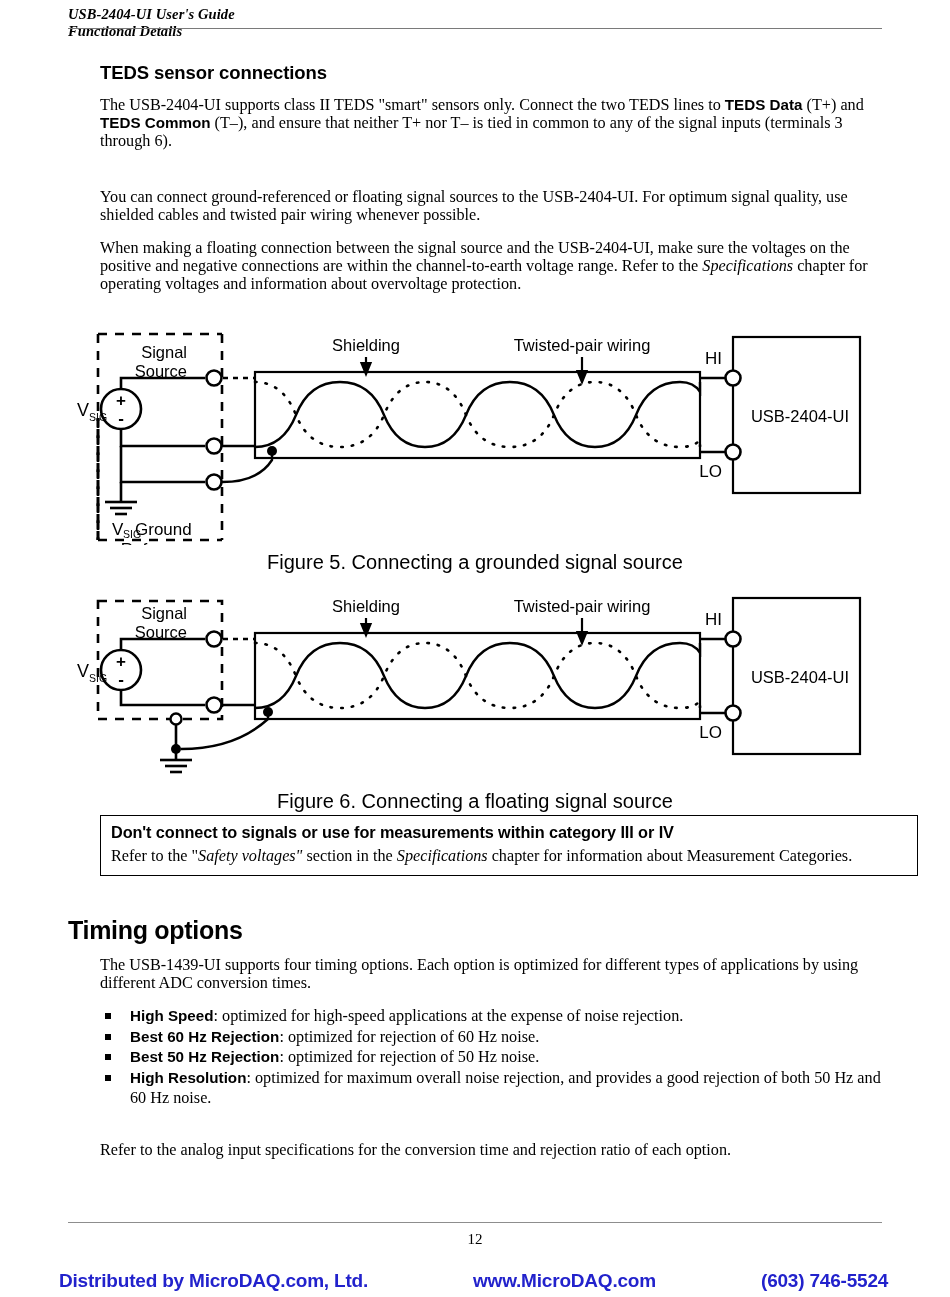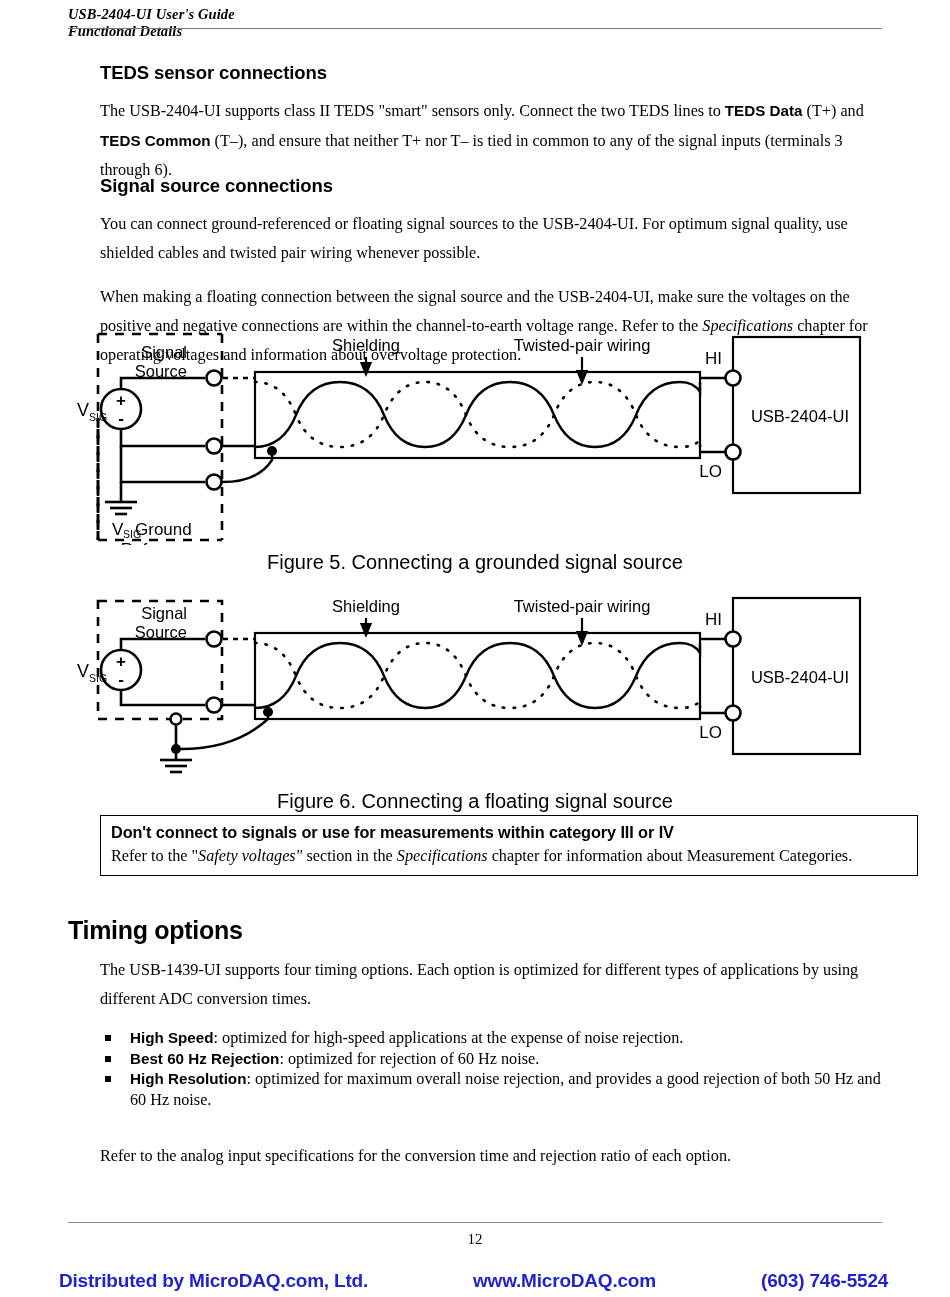--- a/index.html
+++ b/index.html
@@ -54,21 +54,21 @@
     font-family: "Liberation Sans", sans-serif;
     font-weight: bold;
     font-size: 25px;
     margin: 0;
     padding: 0;
     letter-spacing: -0.3px;
   }
   p.body {
     font-family: "Liberation Serif", serif;
     font-size: 16.2px;
-    line-height: 29px;
+    line-height: 18px;
     margin: 0;
     padding: 0;
     text-align: left;
   }
   .b {
     font-family: "Liberation Sans", sans-serif;
     font-weight: bold;
     font-size: 15.2px;
   }
   .i { font-style: italic; }
@@ -172,21 +172,20 @@
   <span>Functional Details</span>
 </div>
 <div class="header-rule"></div>
 
 <div class="abs" style="left:100px; top:62px; width:785px;">
   <h2 class="sec-head">TEDS sensor connections</h2>
   <p class="body" style="margin-top:12px;"><span>The USB-2404-UI supports class II TEDS "smart" sensors only. Connect the two TEDS lines to </span><span class="b">TEDS Data</span><span> (T+) and </span><span class="b">TEDS Common</span><span> (T–), and ensure that neither T+ nor T– is tied in common to any of the signal inputs (terminals 3 through 6).</span></p>
 </div>
 
 <div class="abs" style="left:100px; top:175px; width:785px;">
-  <h2 class="sec-head">Signal source connections</h2>
   <p class="body" style="margin-top:13px;">You can connect ground-referenced or floating signal sources to the USB-2404-UI. For optimum signal quality, use shielded cables and twisted pair wiring whenever possible.</p>
   <p class="body" style="margin-top:15px;"><span>When making a floating connection between the signal source and the USB-2404-UI, make sure the voltages on the positive and negative connections are within the channel-to-earth voltage range. Refer to the </span><span class="i">Specifications</span><span> chapter for operating voltages and information about overvoltage protection.</span></p>
 </div>
 
 <div class="abs" style="left:0px; top:330px; width:950px; height:215px;">
   <svg width="950" height="215" viewBox="0 0 950 215">
 
     <g stroke="#000" stroke-width="2.6" fill="none" stroke-dasharray="9,8">
       <path d="M98 332 L98 210" transform="translate(0,-122)"></path>
       <path d="M98 210 L98 88" transform="translate(0,0)"></path>
@@ -355,20 +354,21 @@
 </div>
 
 <div class="abs" style="left:68px; top:916px; width:820px;">
   <h1 class="chap-head">Timing options</h1>
 </div>
 <div class="abs" style="left:100px; top:956px; width:785px;">
   <p class="body">The USB-1439-UI supports four timing options. Each option is optimized for different types of applications by using different ADC conversion times.</p>
   <ul class="sq" style="margin-top:14px;">
     <li><span class="b">High Speed</span><span>: optimized for high-speed applications at the expense of noise rejection.</span></li>
     <li><span class="b">Best 60 Hz Rejection</span><span>: optimized for rejection of 60 Hz noise.</span></li>
+    <li><span class="b">Best 50 Hz Rejection</span><span>: optimized for rejection of 50 Hz noise.</span></li>
     <li><span class="b">High Resolution</span><span>: optimized for maximum overall noise rejection, and provides a good rejection of both 50 Hz and 60 Hz noise.</span></li>
   </ul>
   <p class="body" style="margin-top:32px;">Refer to the analog input specifications for the conversion time and rejection ratio of each option.</p>
 </div>
 
 <div class="foot-rule"></div>
 <div class="page-num">12</div>
 <div class="distrib" style="left: 59px; color: rgb(34, 34, 204);">Distributed by MicroDAQ.com, Ltd.</div>
 <div class="distrib" style="left: 473px; color: rgb(34, 34, 204);">www.MicroDAQ.com</div>
 <div class="distrib" style="left: 761px; color: rgb(34, 34, 204);">(603) 746-5524</div>

